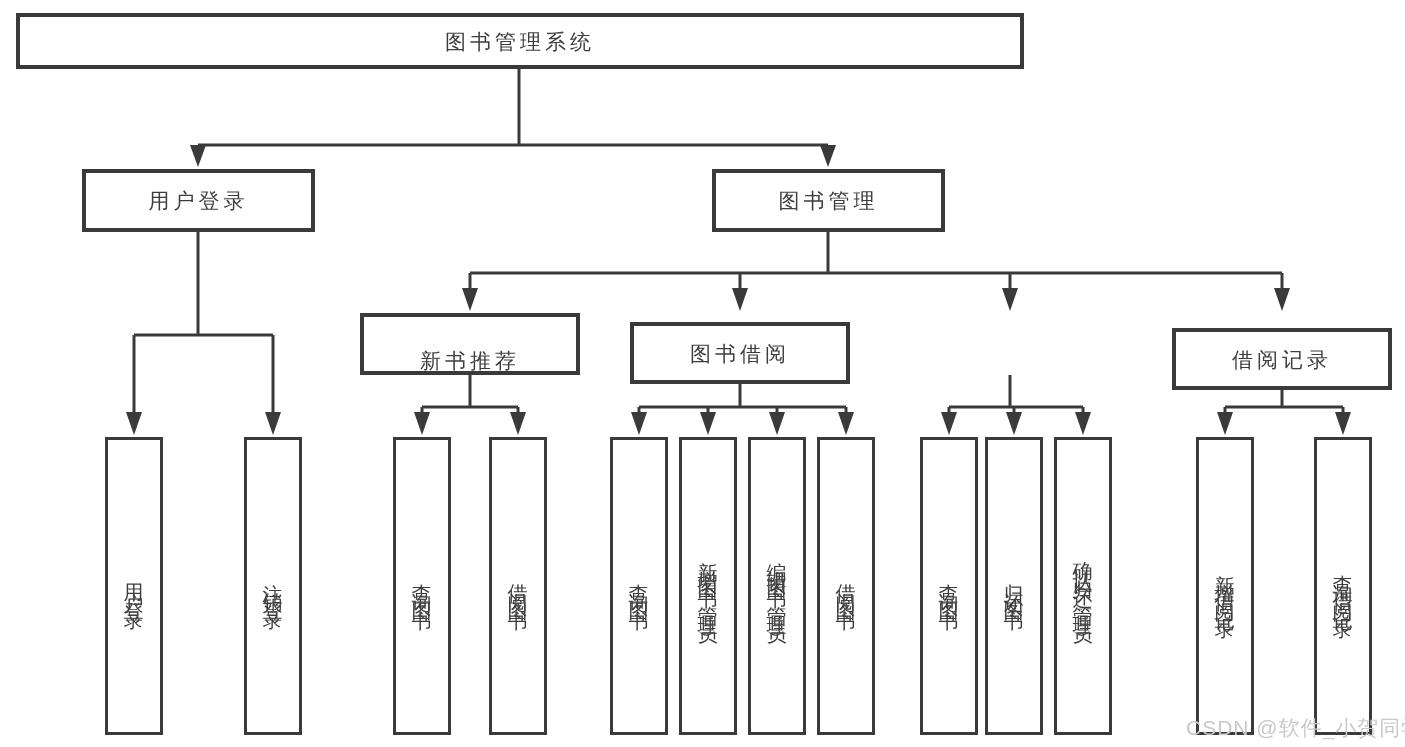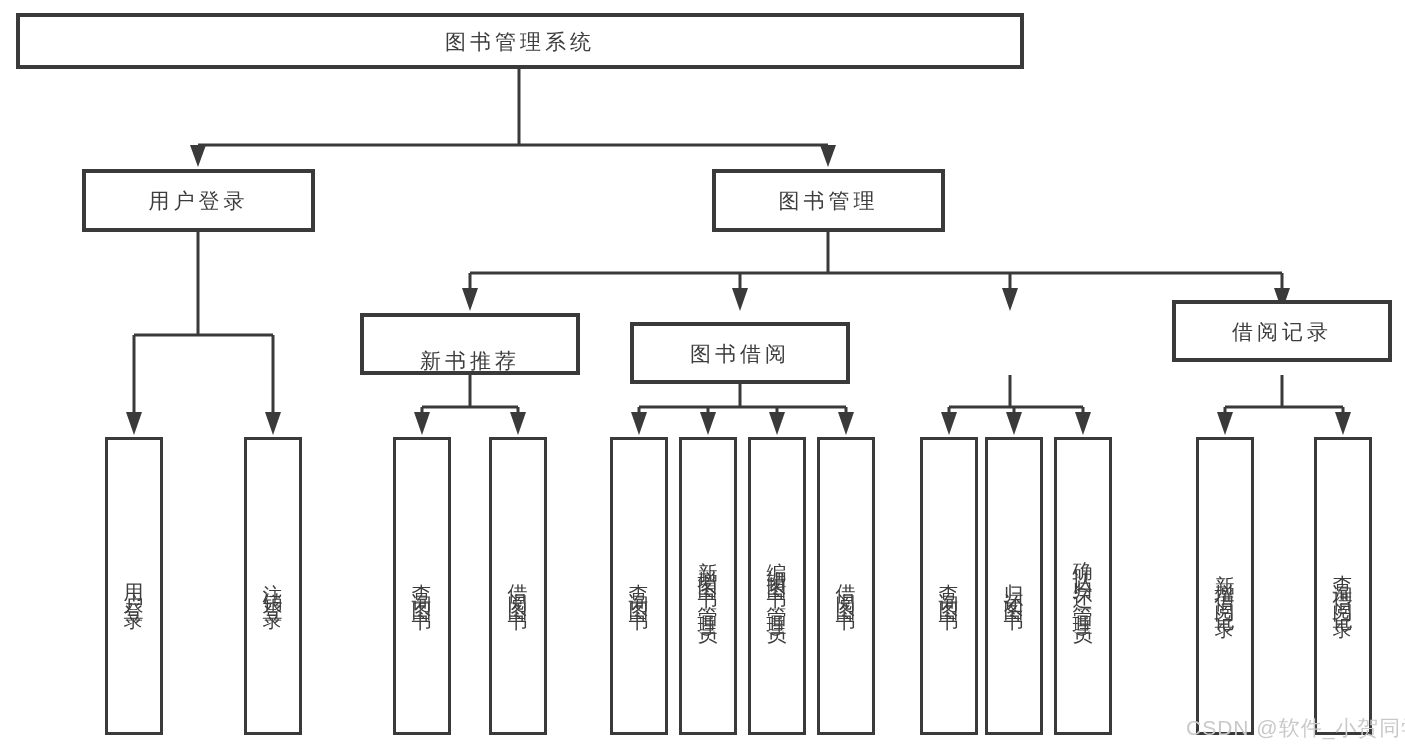--- a/index.html
+++ b/index.html
@@ -86,21 +86,21 @@
   <div class="box" style="left:712px;top:169px;width:233px;height:63px;justify-content:center;">
     <span class="lbl">图书管理</span>
   </div>
 
   <div class="box" style="left:360px;top:313px;width:220px;height:62px;align-items:flex-end;">
     <span class="lbl">新书推荐</span>
   </div>
   <div class="box" style="left:630px;top:322px;width:220px;height:62px;">
     <span class="lbl">图书借阅</span>
   </div>
-  <div class="box" style="left:1172px;top:300px;width:220px;height:62px;">
+  <div class="box" style="left:1172px;top:328px;width:220px;height:62px;">
     <span class="lbl">借阅记录</span>
   </div>
 
   <div class="leaf" style="left:105px;">
     <span class="lbl">用户登录</span>
   </div>
   <div class="leaf" style="left:244px;">
     <span class="lbl">注销登录</span>
   </div>
 

